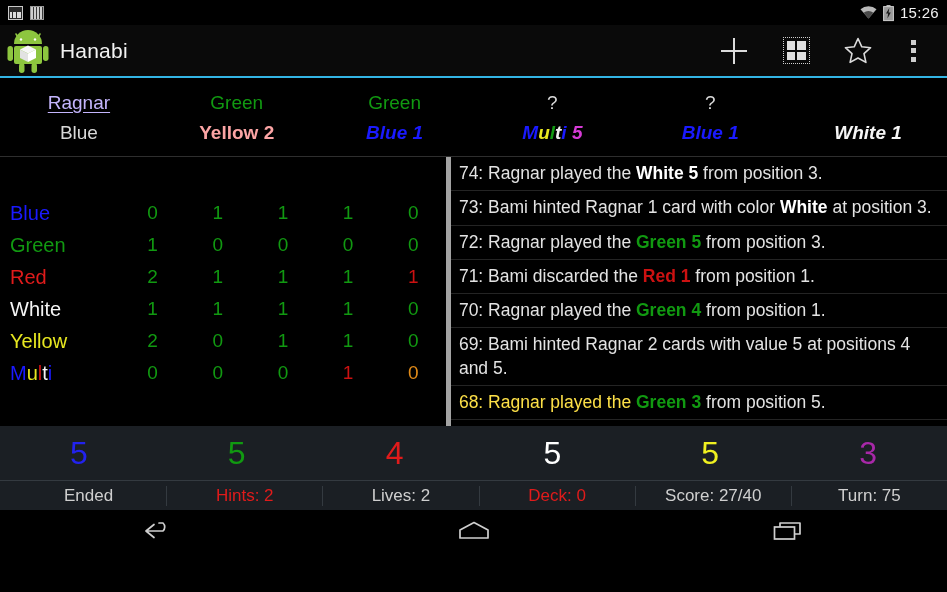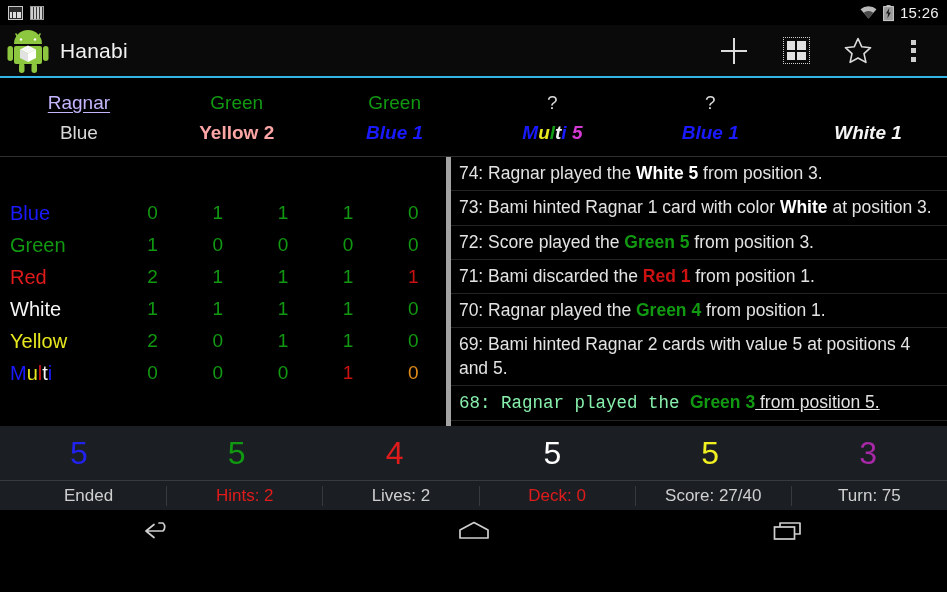--- a/index.html
+++ b/index.html
@@ -262,25 +262,25 @@
           <div class="deck-num" style="color: rgb(17, 153, 17);">0</div>
           <div class="deck-num" style="color: rgb(17, 153, 17);">0</div>
           <div class="deck-num" style="color: rgb(17, 153, 17);">0</div>
           <div class="deck-num" style="color: rgb(204, 17, 17);">1</div>
           <div class="deck-num" style="color: rgb(224, 138, 24);">0</div>
         </div>
       </div>
     <div class="logpane" id="log-list">
         <div class="log-entry"><span style="color: rgb(227, 227, 227);">74: Ragnar played the </span><span style="color: rgb(255, 255, 255); font-weight: 700;">White 5</span><span style="color: rgb(227, 227, 227);"> from position 3.</span></div>
         <div class="log-entry"><span style="color: rgb(227, 227, 227);">73: Bami hinted Ragnar 1 card with color </span><span style="color: rgb(255, 255, 255); font-weight: 700;">White</span><span style="color: rgb(227, 227, 227);"> at position 3.</span></div>
-        <div class="log-entry"><span style="color: rgb(227, 227, 227);">72: Score played the </span><span style="color: rgb(17, 153, 17); font-weight: 700;">Green 5</span><span style="color: rgb(227, 227, 227);"> from position 3.</span></div>
+        <div class="log-entry"><span style="color: rgb(227, 227, 227);">72: Ragnar played the </span><span style="color: rgb(17, 153, 17); font-weight: 700;">Green 5</span><span style="color: rgb(227, 227, 227);"> from position 3.</span></div>
         <div class="log-entry"><span style="color: rgb(227, 227, 227);">71: Bami discarded the </span><span style="color: rgb(204, 17, 17); font-weight: 700;">Red 1</span><span style="color: rgb(227, 227, 227);"> from position 1.</span></div>
         <div class="log-entry"><span style="color: rgb(227, 227, 227);">70: Ragnar played the </span><span style="color: rgb(17, 153, 17); font-weight: 700;">Green 4</span><span style="color: rgb(227, 227, 227);"> from position 1.</span></div>
         <div class="log-entry"><span style="color: rgb(227, 227, 227);">69: Bami hinted Ragnar 2 cards with value 5 at positions 4 and 5.</span></div>
-        <div class="log-entry"><span style="color: #86efac; font-family: Liberation Mono, monospace;">68: Ragnar played the </span><span style="color: rgb(17, 153, 17); font-weight: 700;">Green 3</span><span style="color: rgb(227, 227, 227); text-decoration: underline;"> from position 5.</span></div>
+        <div class="log-entry"><span style="color: #fde047;">68: Ragnar played the </span><span style="color: rgb(17, 153, 17); font-weight: 700;">Green 3</span><span style="color: rgb(227, 227, 227);"> from position 5.</span></div>
         <div class="log-entry"></div>
       </div>
   </div>
 
   <div class="scoreboard">
     <div class="score-nums" id="score-nums">
         <div class="score-num" style="color: rgb(34, 34, 238);">5</div>
         <div class="score-num" style="color: rgb(17, 153, 17);">5</div>
         <div class="score-num" style="color: rgb(224, 27, 27);">4</div>
         <div class="score-num" style="color: rgb(255, 255, 255);">5</div>

